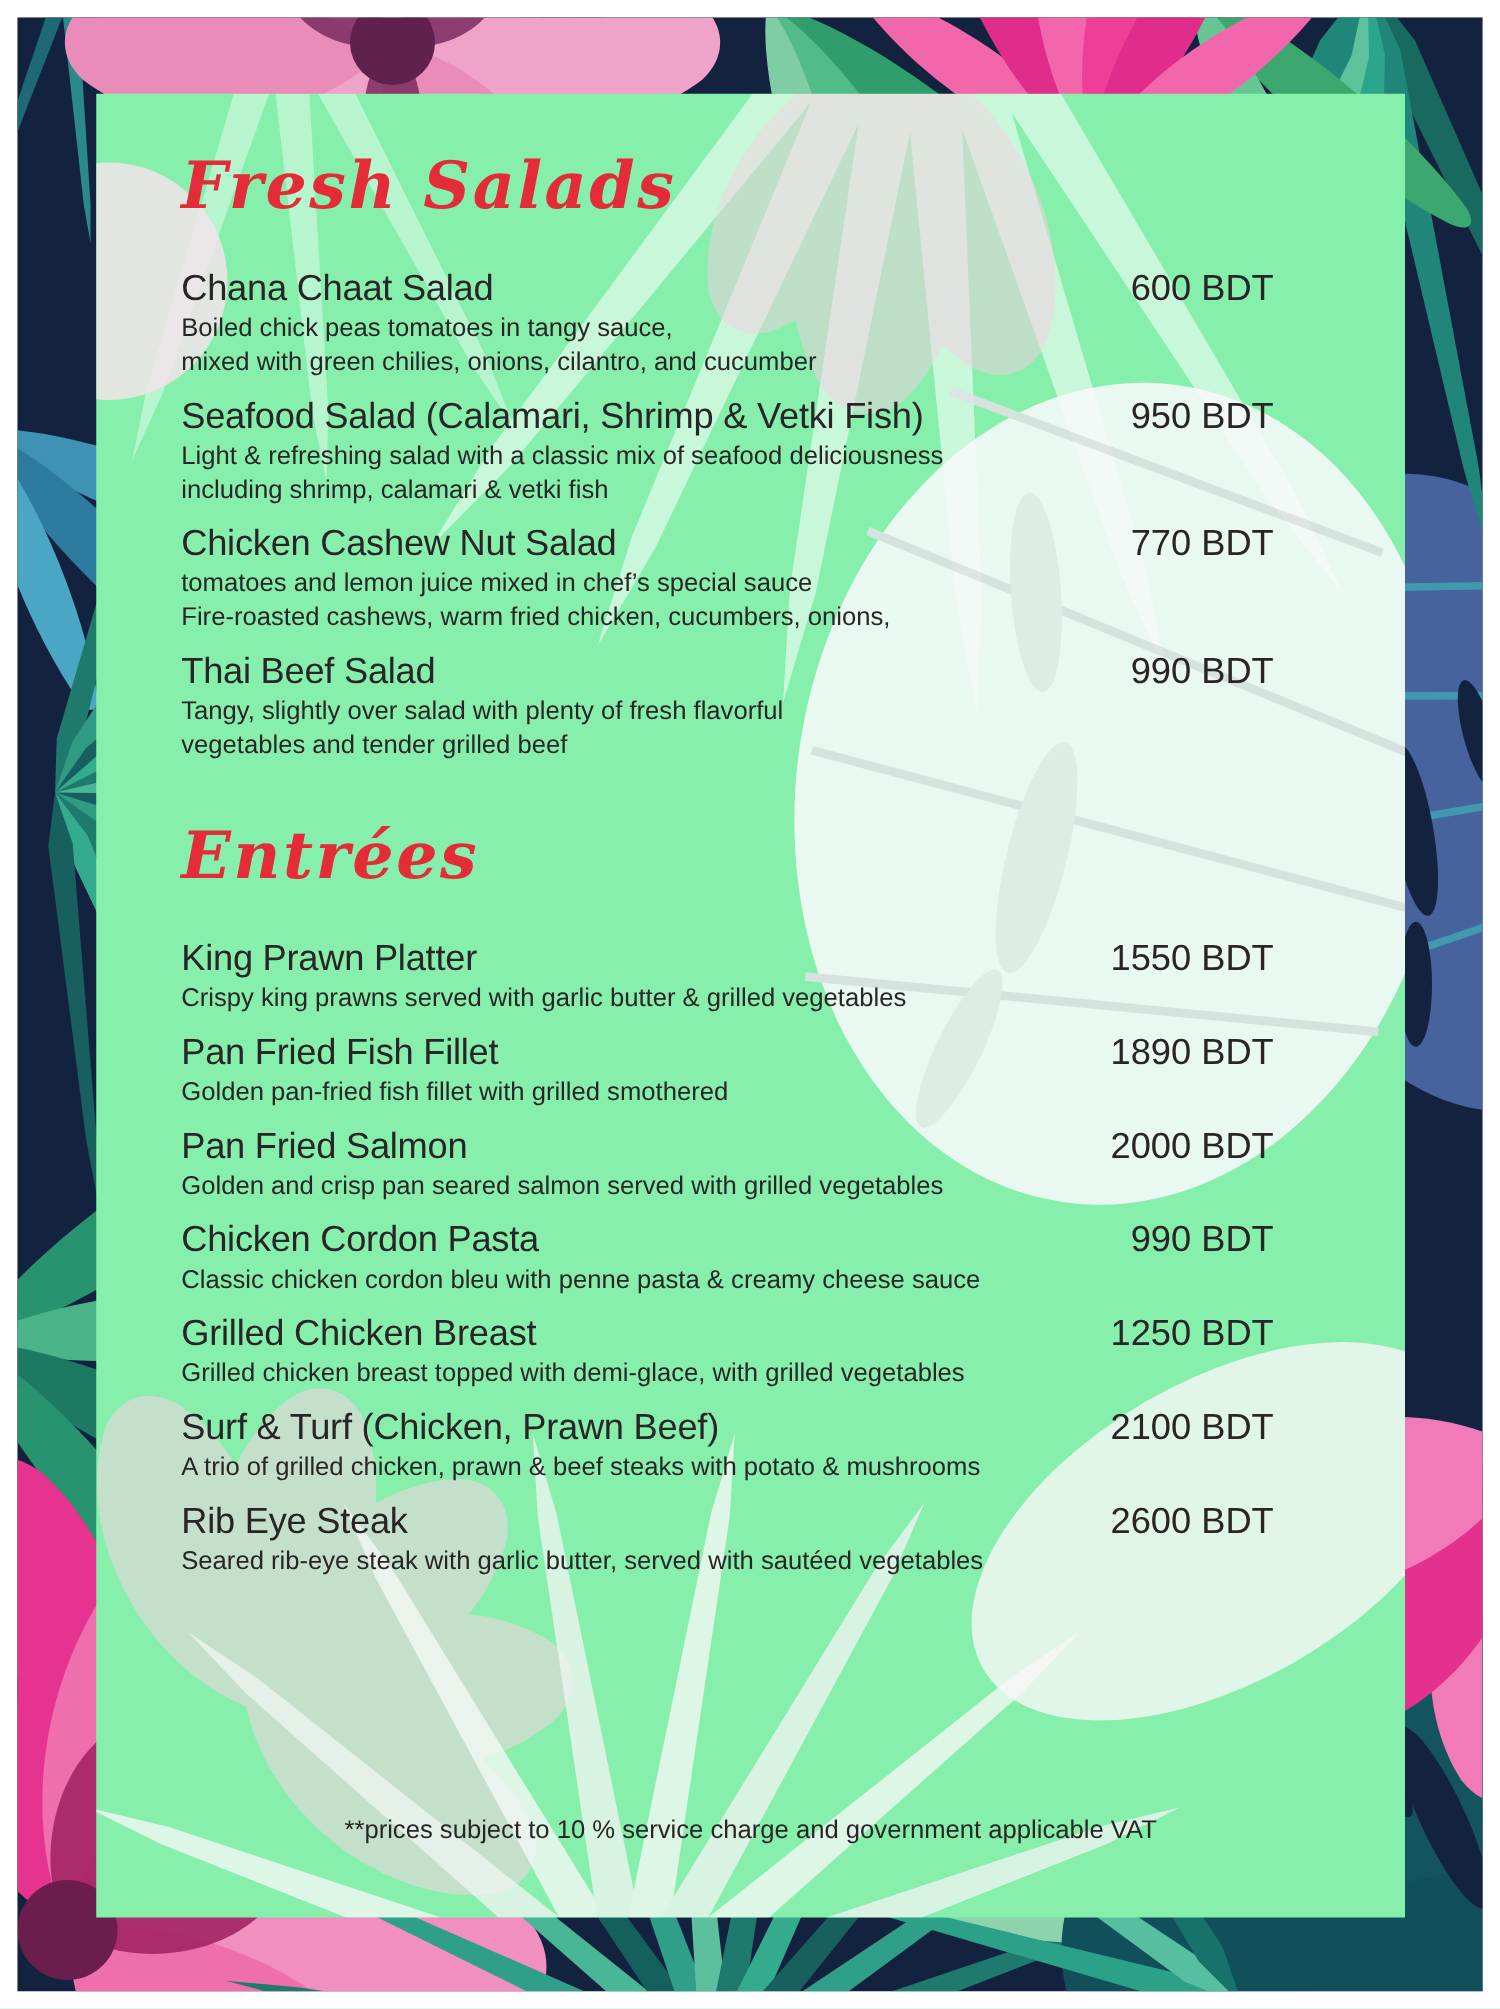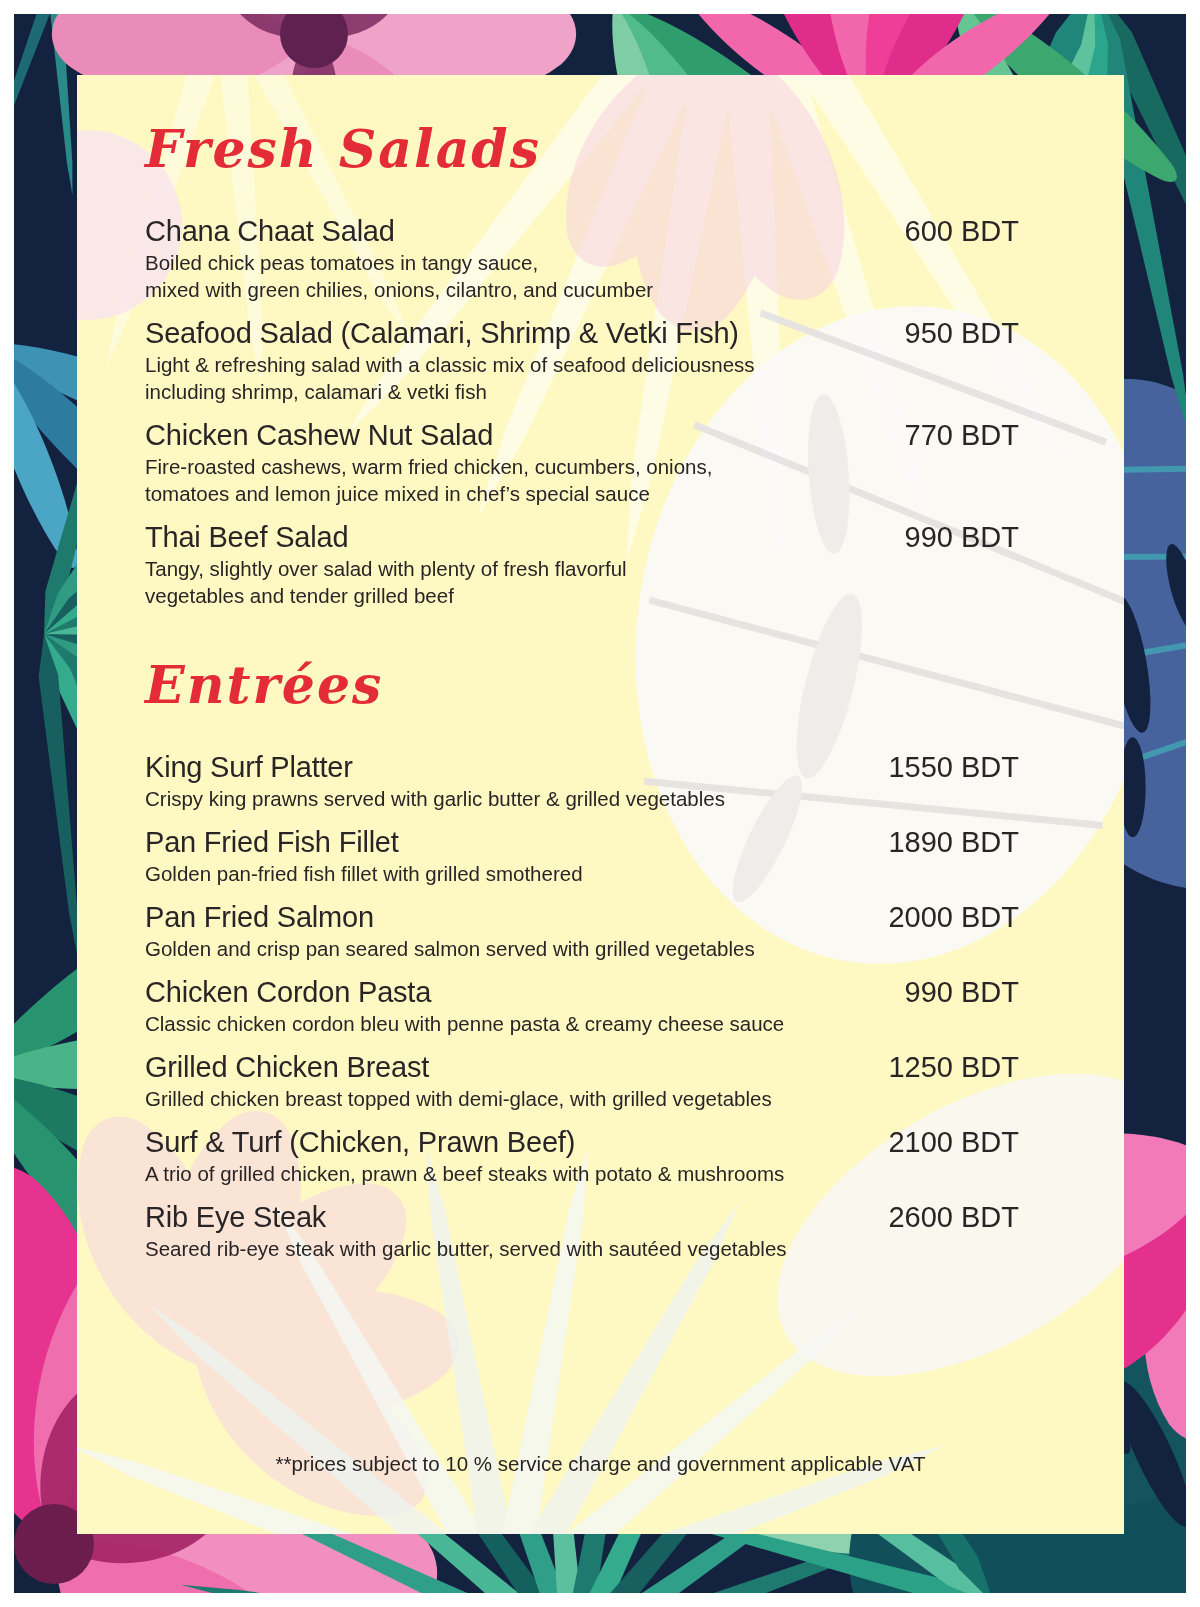--- a/index.html
+++ b/index.html
@@ -7,21 +7,21 @@
     width:1200px;height:1607px;position:relative;background:#ffffff;
     font-family:"Liberation Sans", sans-serif;overflow:hidden;
   }
   .border-frame{
     position:absolute;left:14px;top:14px;width:1172px;height:1579px;
     background:#13233f;overflow:hidden;
   }
   .border-frame svg{position:absolute;left:0;top:0;}
   .panel{
     position:absolute;left:77px;top:75px;width:1047px;height:1459px;
-    background:#fef9c3;overflow:hidden;
+    background:#86efac;overflow:hidden;
   }
   .panel-decor{position:absolute;left:0;top:0;}
   .content{
     position:absolute;inset:0;padding:44px 105px 0 68px;
     color:#292526;
   }
   .heading{
     font-family:"DejaVu Serif", serif;font-style:italic;font-weight:700;
     color:#e42b38;font-size:52px;line-height:1.15;letter-spacing:2px;
     margin:0 0 34px 0;
@@ -274,37 +274,37 @@
             <span class="item-price">950 BDT</span>
           </div>
           <div class="item-desc">Light &amp; refreshing salad with a classic mix of seafood deliciousness</div>
           <div class="item-desc">including shrimp, calamari &amp; vetki fish</div>
         </div>
         <div class="menu-item">
           <div class="item-head">
             <span class="item-name">Chicken Cashew Nut Salad</span>
             <span class="item-price">770 BDT</span>
           </div>
+          <div class="item-desc">tomatoes and lemon juice mixed in chef’s special sauce</div>
           <div class="item-desc">Fire-roasted cashews, warm fried chicken, cucumbers, onions,</div>
-          <div class="item-desc">tomatoes and lemon juice mixed in chef’s special sauce</div>
         </div>
         <div class="menu-item">
           <div class="item-head">
             <span class="item-name">Thai Beef Salad</span>
             <span class="item-price">990 BDT</span>
           </div>
           <div class="item-desc">Tangy, slightly over salad with plenty of fresh flavorful</div>
           <div class="item-desc">vegetables and tender grilled beef</div>
         </div>
       </section>
       <section>
         <div class="heading">Entrées</div>
         <div class="menu-item">
           <div class="item-head">
-            <span class="item-name">King Surf Platter</span>
+            <span class="item-name">King Prawn Platter</span>
             <span class="item-price">1550 BDT</span>
           </div>
           <div class="item-desc">Crispy king prawns served with garlic butter &amp; grilled vegetables</div>
         </div>
         <div class="menu-item">
           <div class="item-head">
             <span class="item-name">Pan Fried Fish Fillet</span>
             <span class="item-price">1890 BDT</span>
           </div>
           <div class="item-desc">Golden pan-fried fish fillet with grilled smothered</div>

